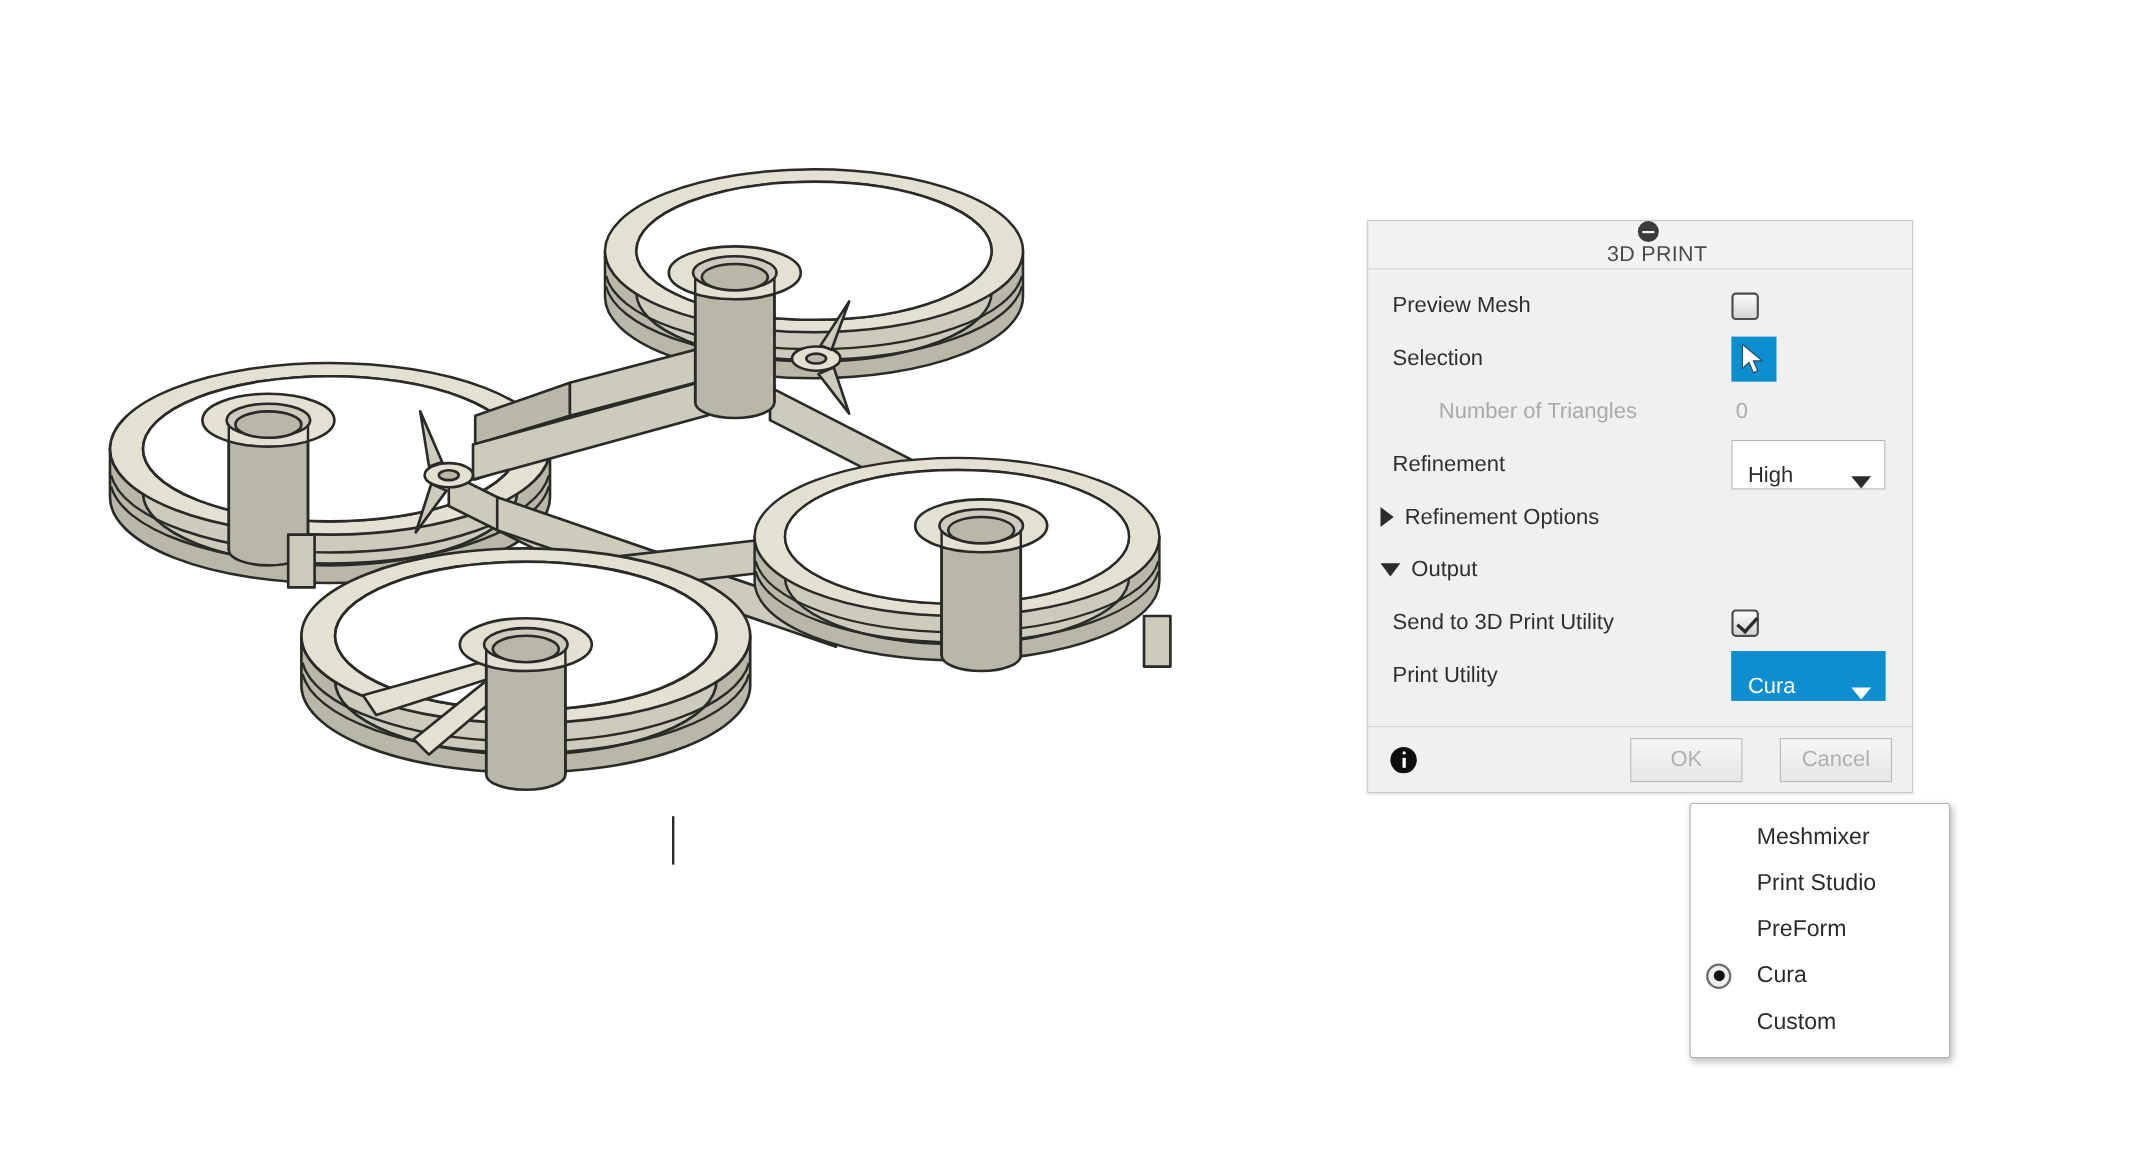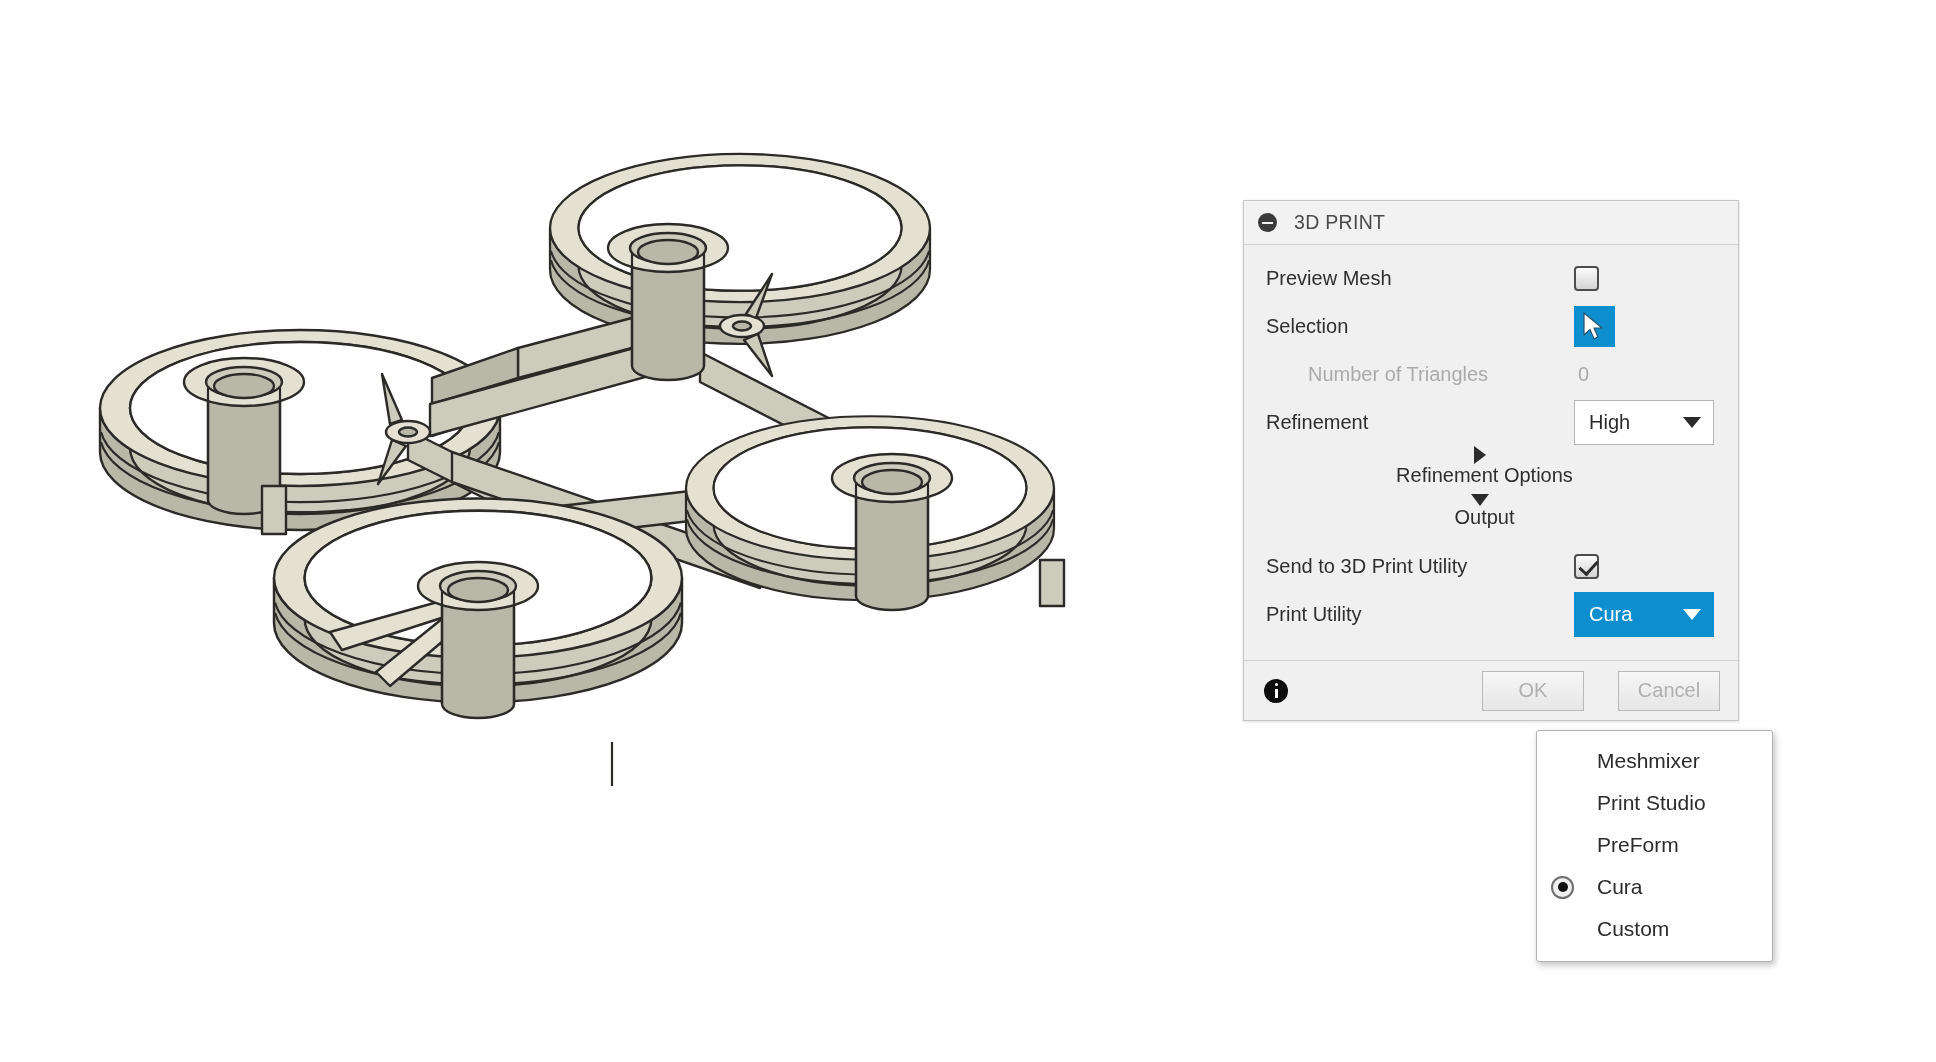--- a/index.html
+++ b/index.html
@@ -34,20 +34,21 @@
     border: 1px solid #c6c6c6;
     box-shadow: 0 1px 3px rgba(0,0,0,0.14);
   }
   #panel-header {
     height: 44px;
     display: flex;
     align-items: center;
     padding: 0 0 0 14px;
     background: #f2f2f2;
     border-bottom: 1px solid #d2d2d2;
+    flex-direction: column;
   }
   .collapse-icon {
     width: 19px; height: 19px;
     border-radius: 50%;
     background: #3b3b3b;
     position: relative;
     flex: 0 0 auto;
   }
   .collapse-icon::after {
     content: "";
@@ -130,21 +131,21 @@
     border-width: 0 3px 3px 0;
     transform: rotate(42deg);
   }
 
   
   .select {
     width: 150px; height: 45px;
     background: #ffffff;
     border: 1px solid #b5b5b5;
     display: flex;
-    align-items: center;
+    align-items: flex-end;
     padding: 0 12px 0 14px;
     cursor: pointer;
     position: relative;
   }
   .select .sel-text {
     font-size: 20px;
     color: #2b2b2b;
     flex: 1 1 auto;
   }
   .caret {
@@ -161,21 +162,20 @@
   .select.accent .sel-text { color: #ffffff; }
   .select.accent .caret { border-top-color: #ffffff; }
 
   
   .group-row {
     display: flex;
     align-items: center;
     height: 48px;
     padding: 0 24px 0 11px;
     cursor: pointer;
-    flex-direction: column;
   }
   .tri {
     width: 0; height: 0;
     flex: 0 0 auto;
     margin-right: 10px;
   }
   .tri.right {
     border-top: 9px solid transparent;
     border-bottom: 9px solid transparent;
     border-left: 12px solid #2b2b2b;

